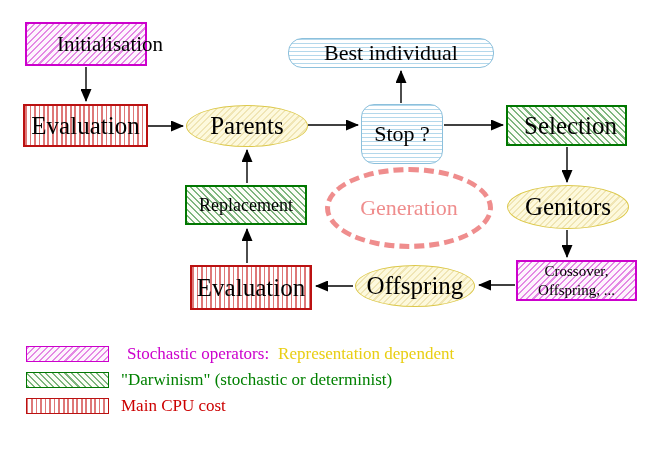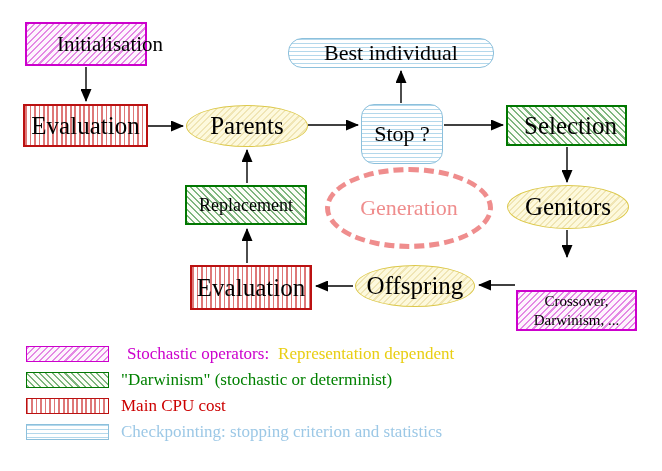--- a/index.html
+++ b/index.html
@@ -19,21 +19,21 @@
   .ellipse-yellow{border:1.5px solid #dcc84a;border-radius:50%;
     background:repeating-linear-gradient(135deg,rgba(222,198,90,.45) 0,rgba(222,198,90,.45) 1.5px,#fdf9dd 1.5px,#fdf9dd 4.5px);}
   
   .node-init{left:25px;top:22px;width:122px;height:44px;font-size:21px;padding-left:48px;}
   .node-eval-top{left:23px;top:104px;width:125px;height:43px;font-size:25px;}
   .node-parents{left:186px;top:105px;width:122px;height:42px;font-size:25px;}
   .node-best{left:288px;top:38px;width:206px;height:30px;font-size:22px;border-radius:14px;}
   .node-stop{left:361px;top:104px;width:82px;height:60px;border-radius:13px;font-size:22px;}
   .node-selection{left:506px;top:105px;width:121px;height:41px;font-size:25px;padding-left:8px;}
   .node-genitors{left:507px;top:185px;width:122px;height:44px;font-size:25px;}
-  .node-crossover{left:516px;top:260px;width:121px;height:41px;font-size:15px;line-height:1.25;margin-top:30px;}
+  .node-crossover{left:516px;top:260px;width:121px;height:41px;font-size:15px;line-height:1.25;}
   .node-offspring{left:355px;top:265px;width:120px;height:42px;font-size:25px;}
   .node-eval-bottom{left:190px;top:265px;width:122px;height:45px;font-size:25px;}
   .node-replacement{left:185px;top:185px;width:122px;height:40px;font-size:18px;}
   .node-generation{left:325px;top:167px;width:168px;height:82px;border:5px dashed #ef8d8d;
     border-radius:50%;font-size:22px;color:#ef8d8d;background:transparent;}
   .arrows{position:absolute;left:0;top:0;width:662px;height:471px;pointer-events:none;}
   
   .legend-row{position:absolute;left:26px;display:flex;align-items:center;height:18px;}
   .legend-swatch{width:83px;height:16px;box-sizing:border-box;flex:0 0 auto;}
   .legend-swatch.hatch-magenta,.legend-swatch.hatch-green{border-width:1.5px;}
@@ -91,21 +91,21 @@
     <span>Selection</span>
   </div>
 
   <div class="node ellipse-yellow node-genitors">
     <span>Genitors</span>
   </div>
 
   <div class="node hatch-magenta node-crossover">
     <span>
       <span style="display:block;">Crossover,</span>
-      <span style="display:block;">Darwinism, ...</span>
+      <span style="display:block;">Offspring, ...</span>
     </span>
   </div>
 
   <div class="node ellipse-yellow node-offspring">
     <span>Offspring</span>
   </div>
 
   <div class="node stripe-red node-eval-bottom">
     <span>Evaluation</span>
   </div>
@@ -128,18 +128,14 @@
   <div class="legend-row lg2">
     <span class="legend-swatch hatch-green"></span>
     <span class="legend-text c-green">"Darwinism" (stochastic or determinist)</span>
   </div>
 
   <div class="legend-row lg3">
     <span class="legend-swatch stripe-red"></span>
     <span class="legend-text c-red">Main CPU cost</span>
   </div>
 
-  <div class="legend-row lg4">
-    <span class="legend-swatch stripe-cyan"></span>
-    <span class="legend-text c-blue">Checkpointing: stopping criterion and statistics</span>
-  </div>
 
 </div>
 
 </body></html>

